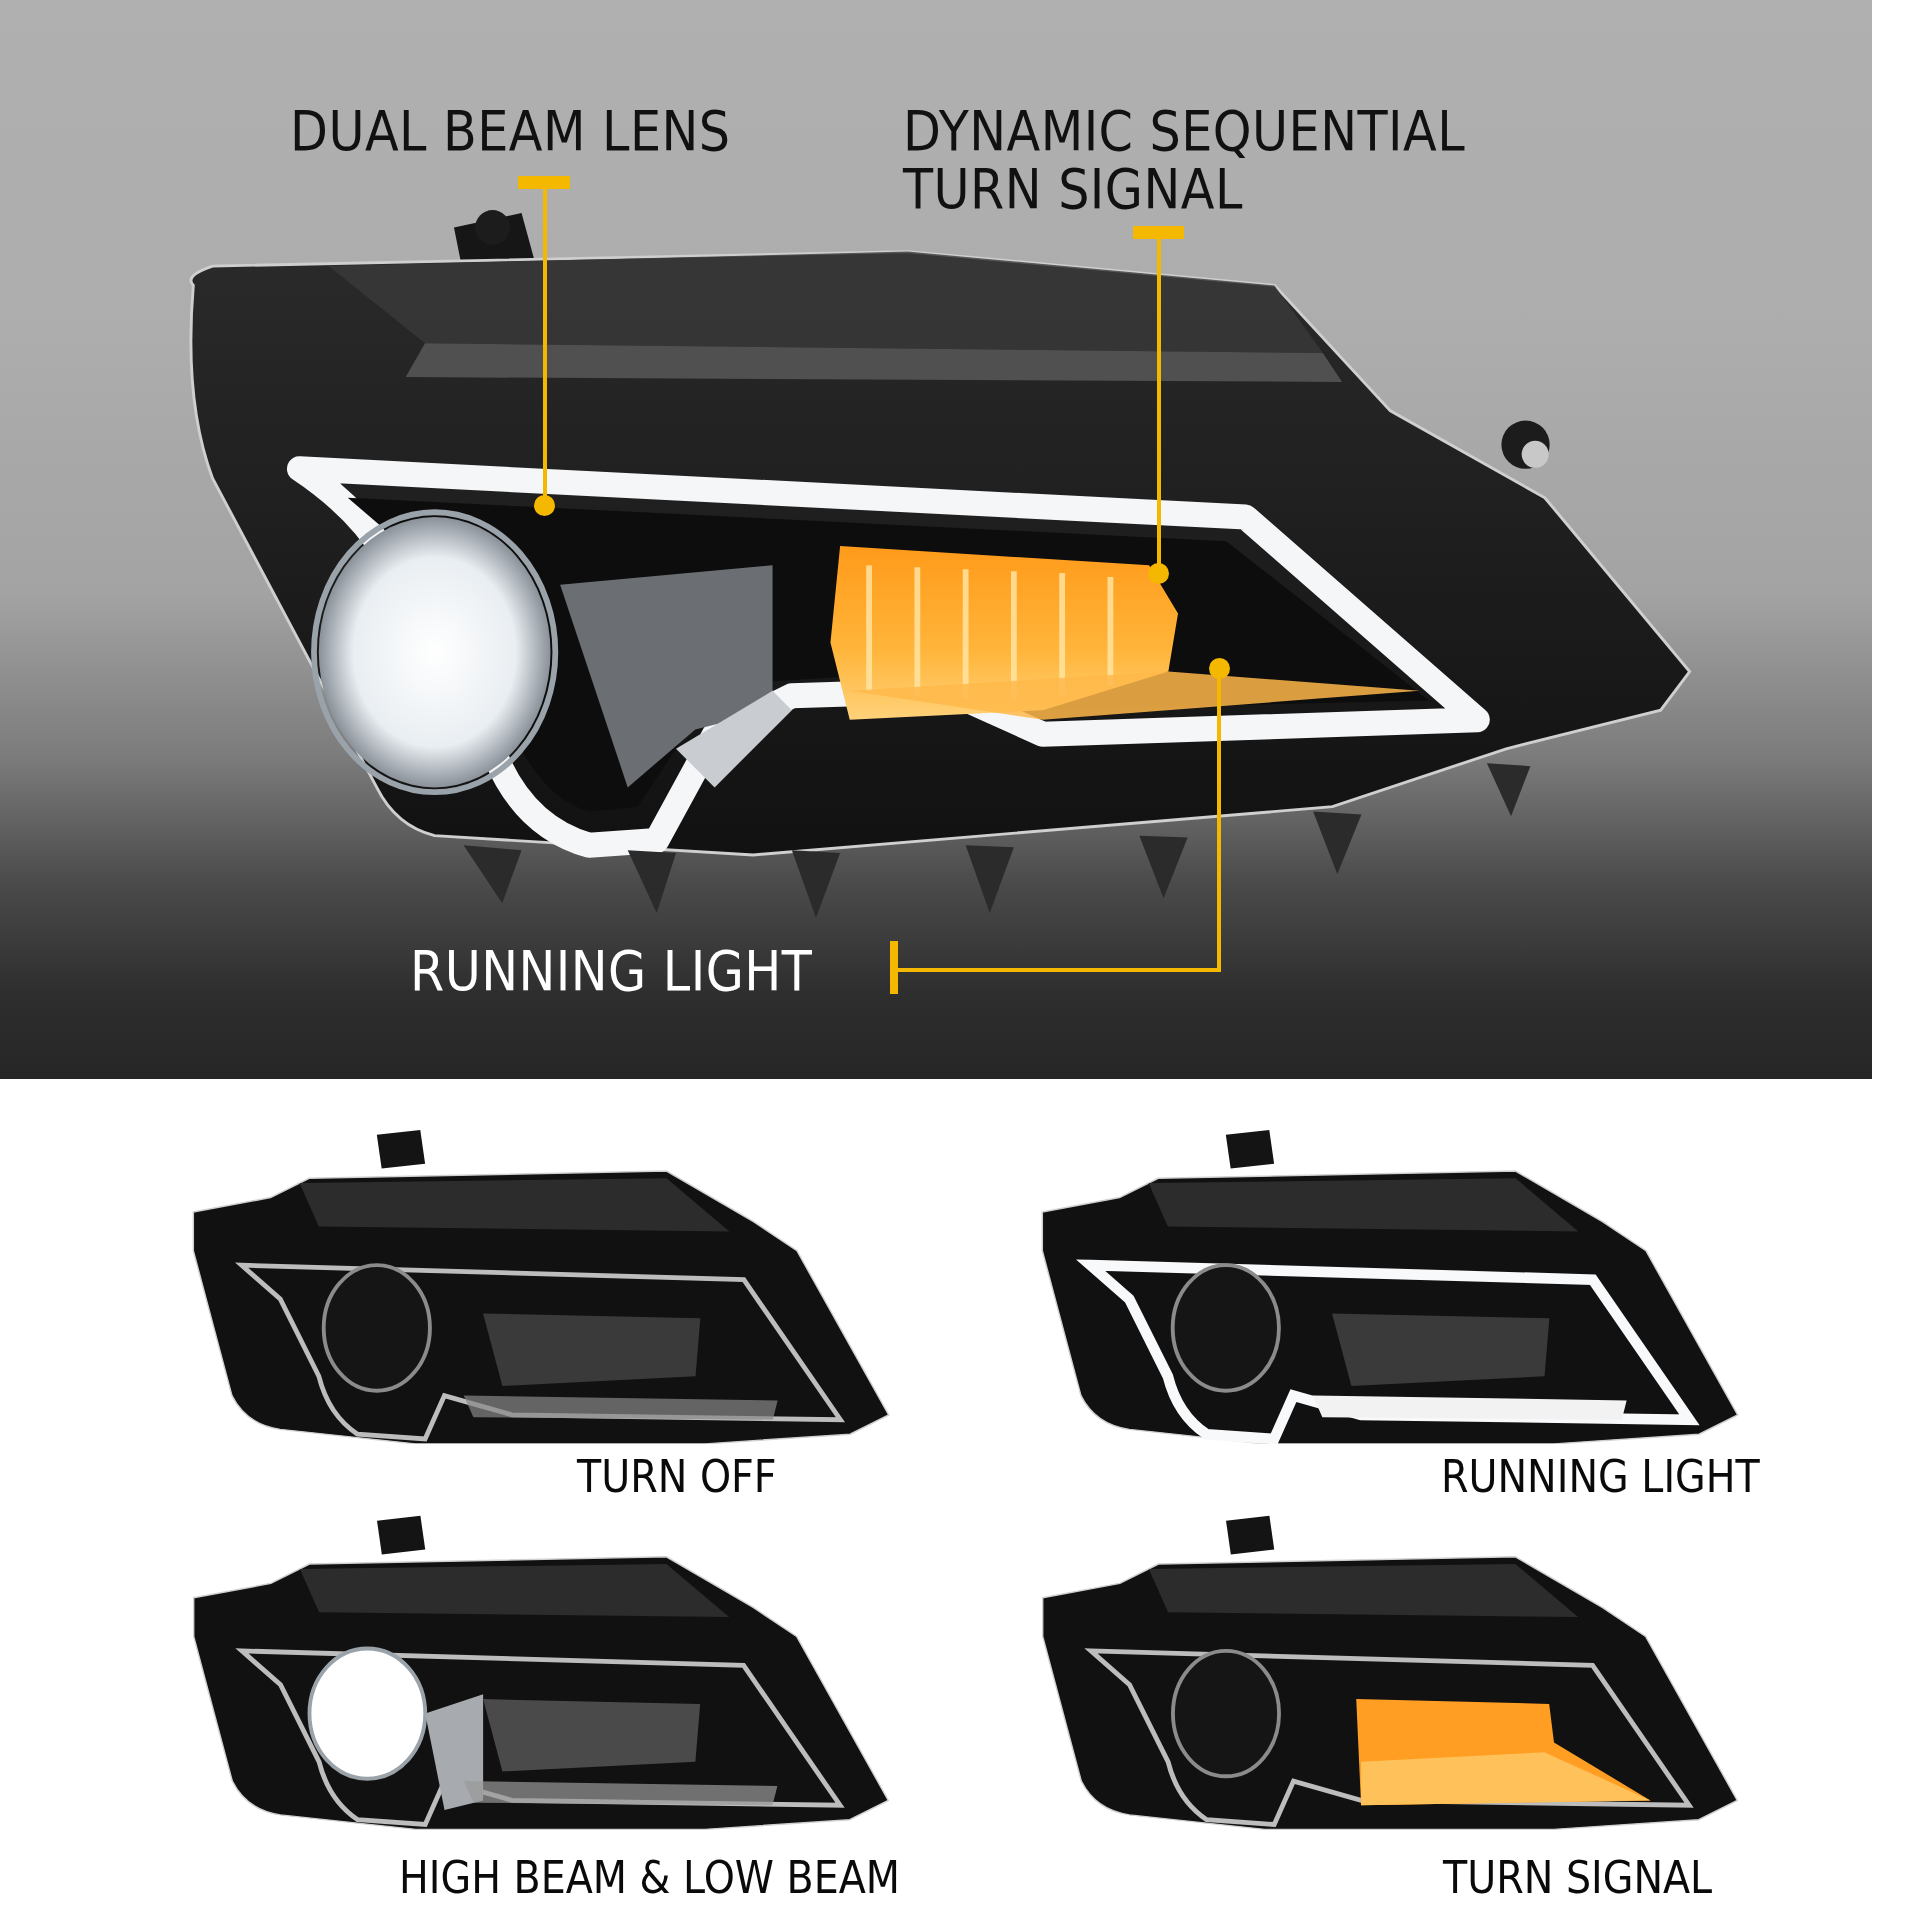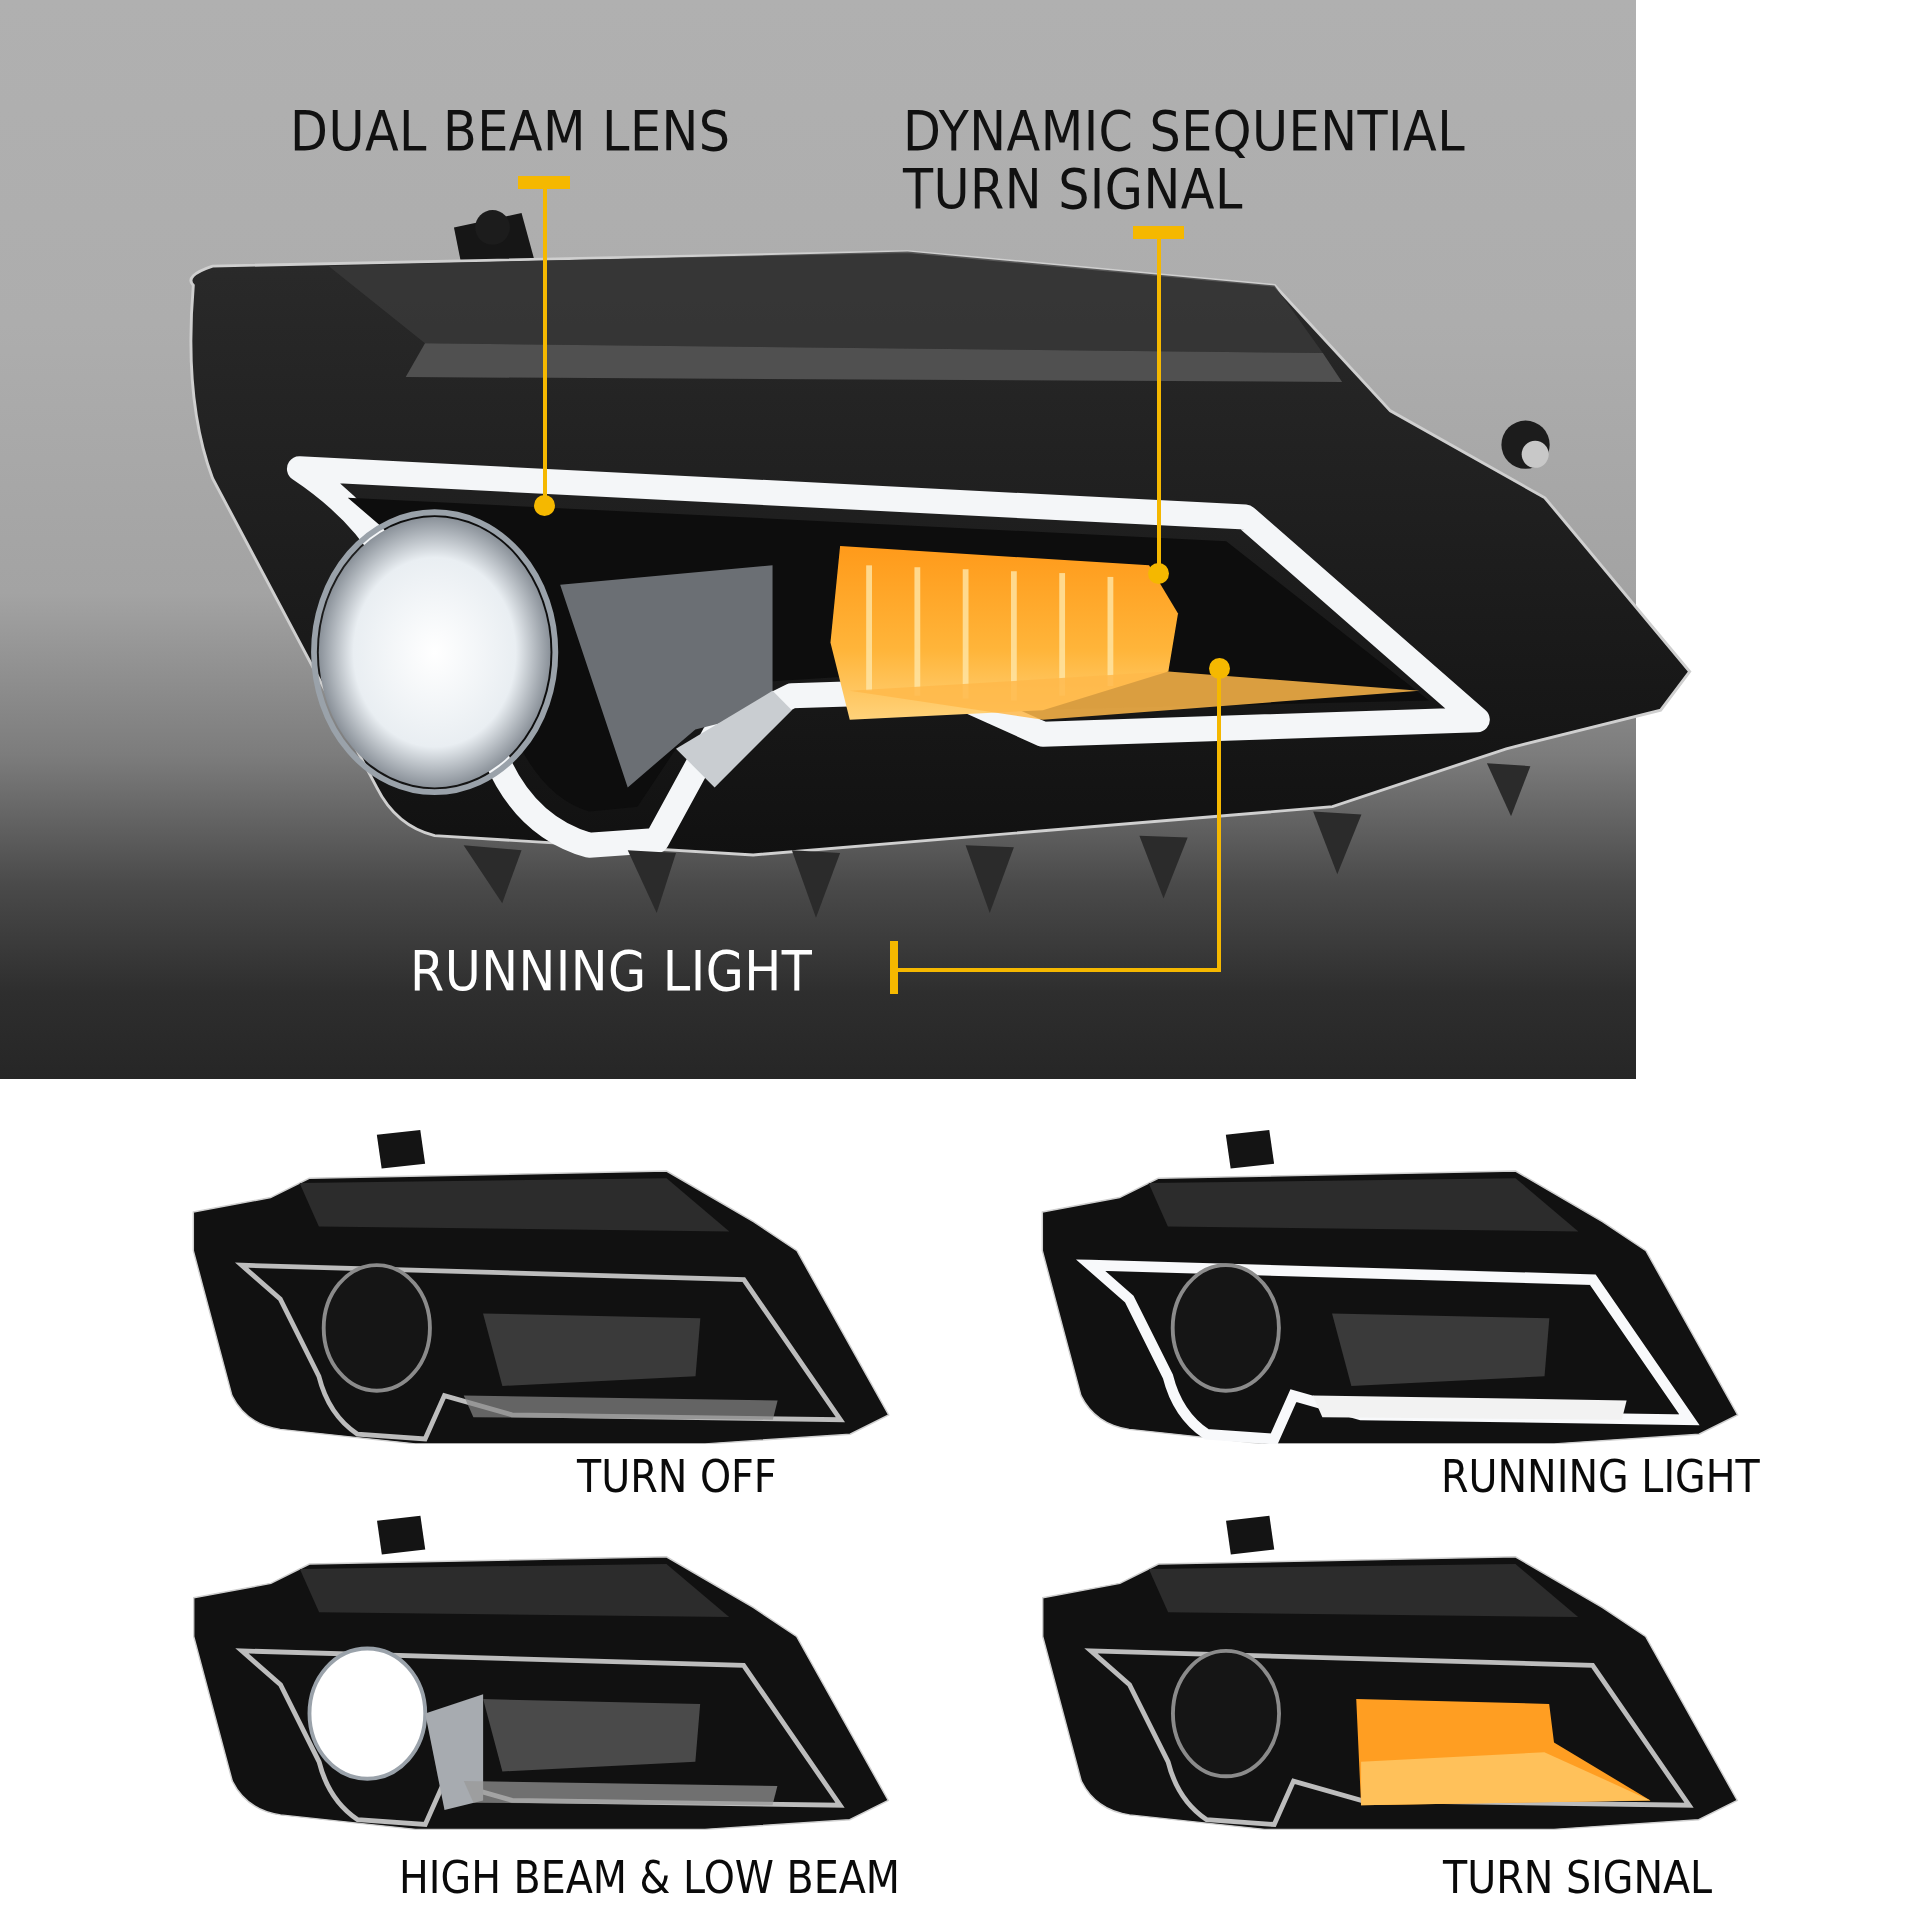--- a/index.html
+++ b/index.html
@@ -1,17 +1,17 @@
 <!DOCTYPE html>
 <html><head>
 <meta charset="utf-8">
 <style>
   html,body{margin:0;padding:0;}
   body{width:1926px;height:1926px;position:relative;overflow:hidden;background:#ffffff;font-family:"DejaVu Sans","Liberation Sans",sans-serif;}
-  .hero{position:absolute;left:0;top:0;width:1636px;height:1079px;
+  .hero{position:absolute;left:0;top:0;width:1872px;height:1079px;
     background:linear-gradient(to bottom,#b0b0b0 0%,#adadad 30%,#a3a3a3 55%,#7c7c7c 70%,#4a4a4a 82%,#2e2e2e 92%,#262626 100%);}
   .callout{position:absolute;color:#111;font-size:56px;line-height:60px;letter-spacing:0.5px;font-weight:normal;transform:scaleX(0.88);transform-origin:left top;white-space:nowrap;}
   .callout.white{color:#ffffff;}
   .leader{position:absolute;background:#f5b800;}
   .dot{position:absolute;width:21px;height:21px;border-radius:50%;background:#f5b800;}
   .svgwrap{position:absolute;}
   .state-label{position:absolute;color:#0a0a0a;font-size:44px;line-height:48px;white-space:nowrap;transform:scaleX(0.9);transform-origin:left top;}
 </style>
 </head>
 <body>

